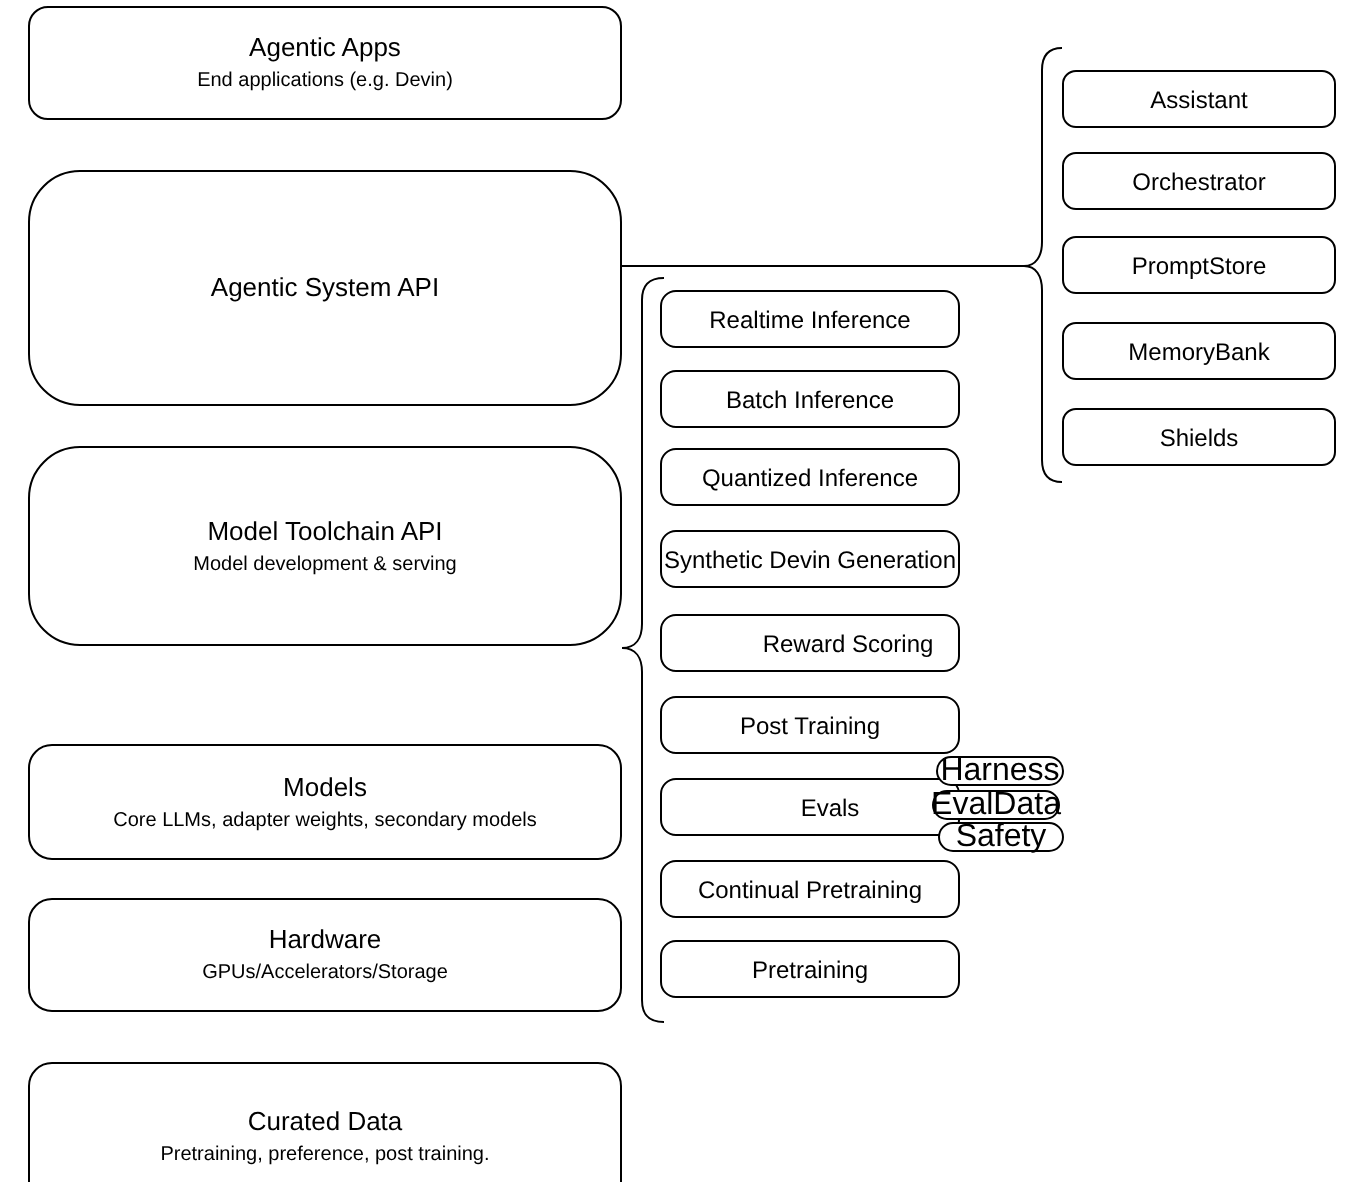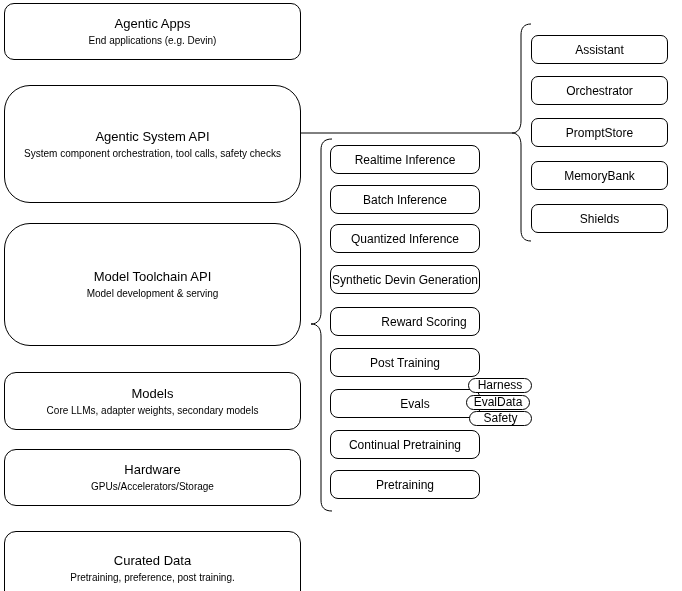--- a/index.html
+++ b/index.html
@@ -15,32 +15,32 @@
     position:absolute;
     box-sizing:border-box;
     background:#ffffff;
     border:1px solid #000000;
     display:flex;
     flex-direction:column;
     align-items:center;
     justify-content:center;
     text-align:center;
   }
-  .lbox{left:4px;width:297px;}
+  .lbox{left:14px;width:297px;}
   .lbox .btitle{font-size:13px;line-height:16px;}
   .lbox .bsub{font-size:10px;line-height:13px;margin-top:2px;padding:0 10px;}
   .mbox{left:330px;width:150px;height:29px;border-radius:8px;font-size:12px;}
   .rbox{left:531px;width:137px;height:29px;border-radius:7px;font-size:12px;}
   .tag{
     position:absolute;
     box-sizing:border-box;
     background:#ffffff;
     border:1px solid #000000;
     border-radius:8px;
-    font-size:12px;
+    font-size:16px;
     line-height:13px;
     display:flex;align-items:center;justify-content:center;
     z-index:5;
   }
   #wires{position:absolute;left:0;top:0;width:682px;height:591px;pointer-events:none;}
   #wires path{fill:none;stroke:#000000;stroke-width:1;}
   .mbox,.rbox{z-index:2;}
   .lbox{z-index:2;}
 </style>
 </head>
@@ -57,24 +57,23 @@
     <path d="M531,24 C524,24 521,28 521,35 L521,121 C521,128 518,133 512,133 C518,133 521,138 521,145 L521,230 C521,237 524,241 531,241"></path>
   </svg>
 
   <div class="node lbox" style="top:3px;height:57px;border-radius:10px;">
     <div class="btitle">Agentic Apps</div>
     <div class="bsub">End applications (e.g. Devin)</div>
   </div>
 
   <div class="node lbox" style="top:85px;height:118px;border-radius:26px;">
     <div class="btitle">Agentic System API</div>
-    <div class="bsub">System component orchestration, tool calls, safety checks</div>
   </div>
 
-  <div class="node lbox" style="top:223px;height:123px;border-radius:26px;">
+  <div class="node lbox" style="top:223px;height:100px;border-radius:26px;">
     <div class="btitle">Model Toolchain API</div>
     <div class="bsub">Model development &amp; serving</div>
   </div>
 
   <div class="node lbox" style="top:372px;height:58px;border-radius:12px;">
     <div class="btitle">Models</div>
     <div class="bsub">Core LLMs, adapter weights, secondary models</div>
   </div>
 
   <div class="node lbox" style="top:449px;height:57px;border-radius:12px;">

